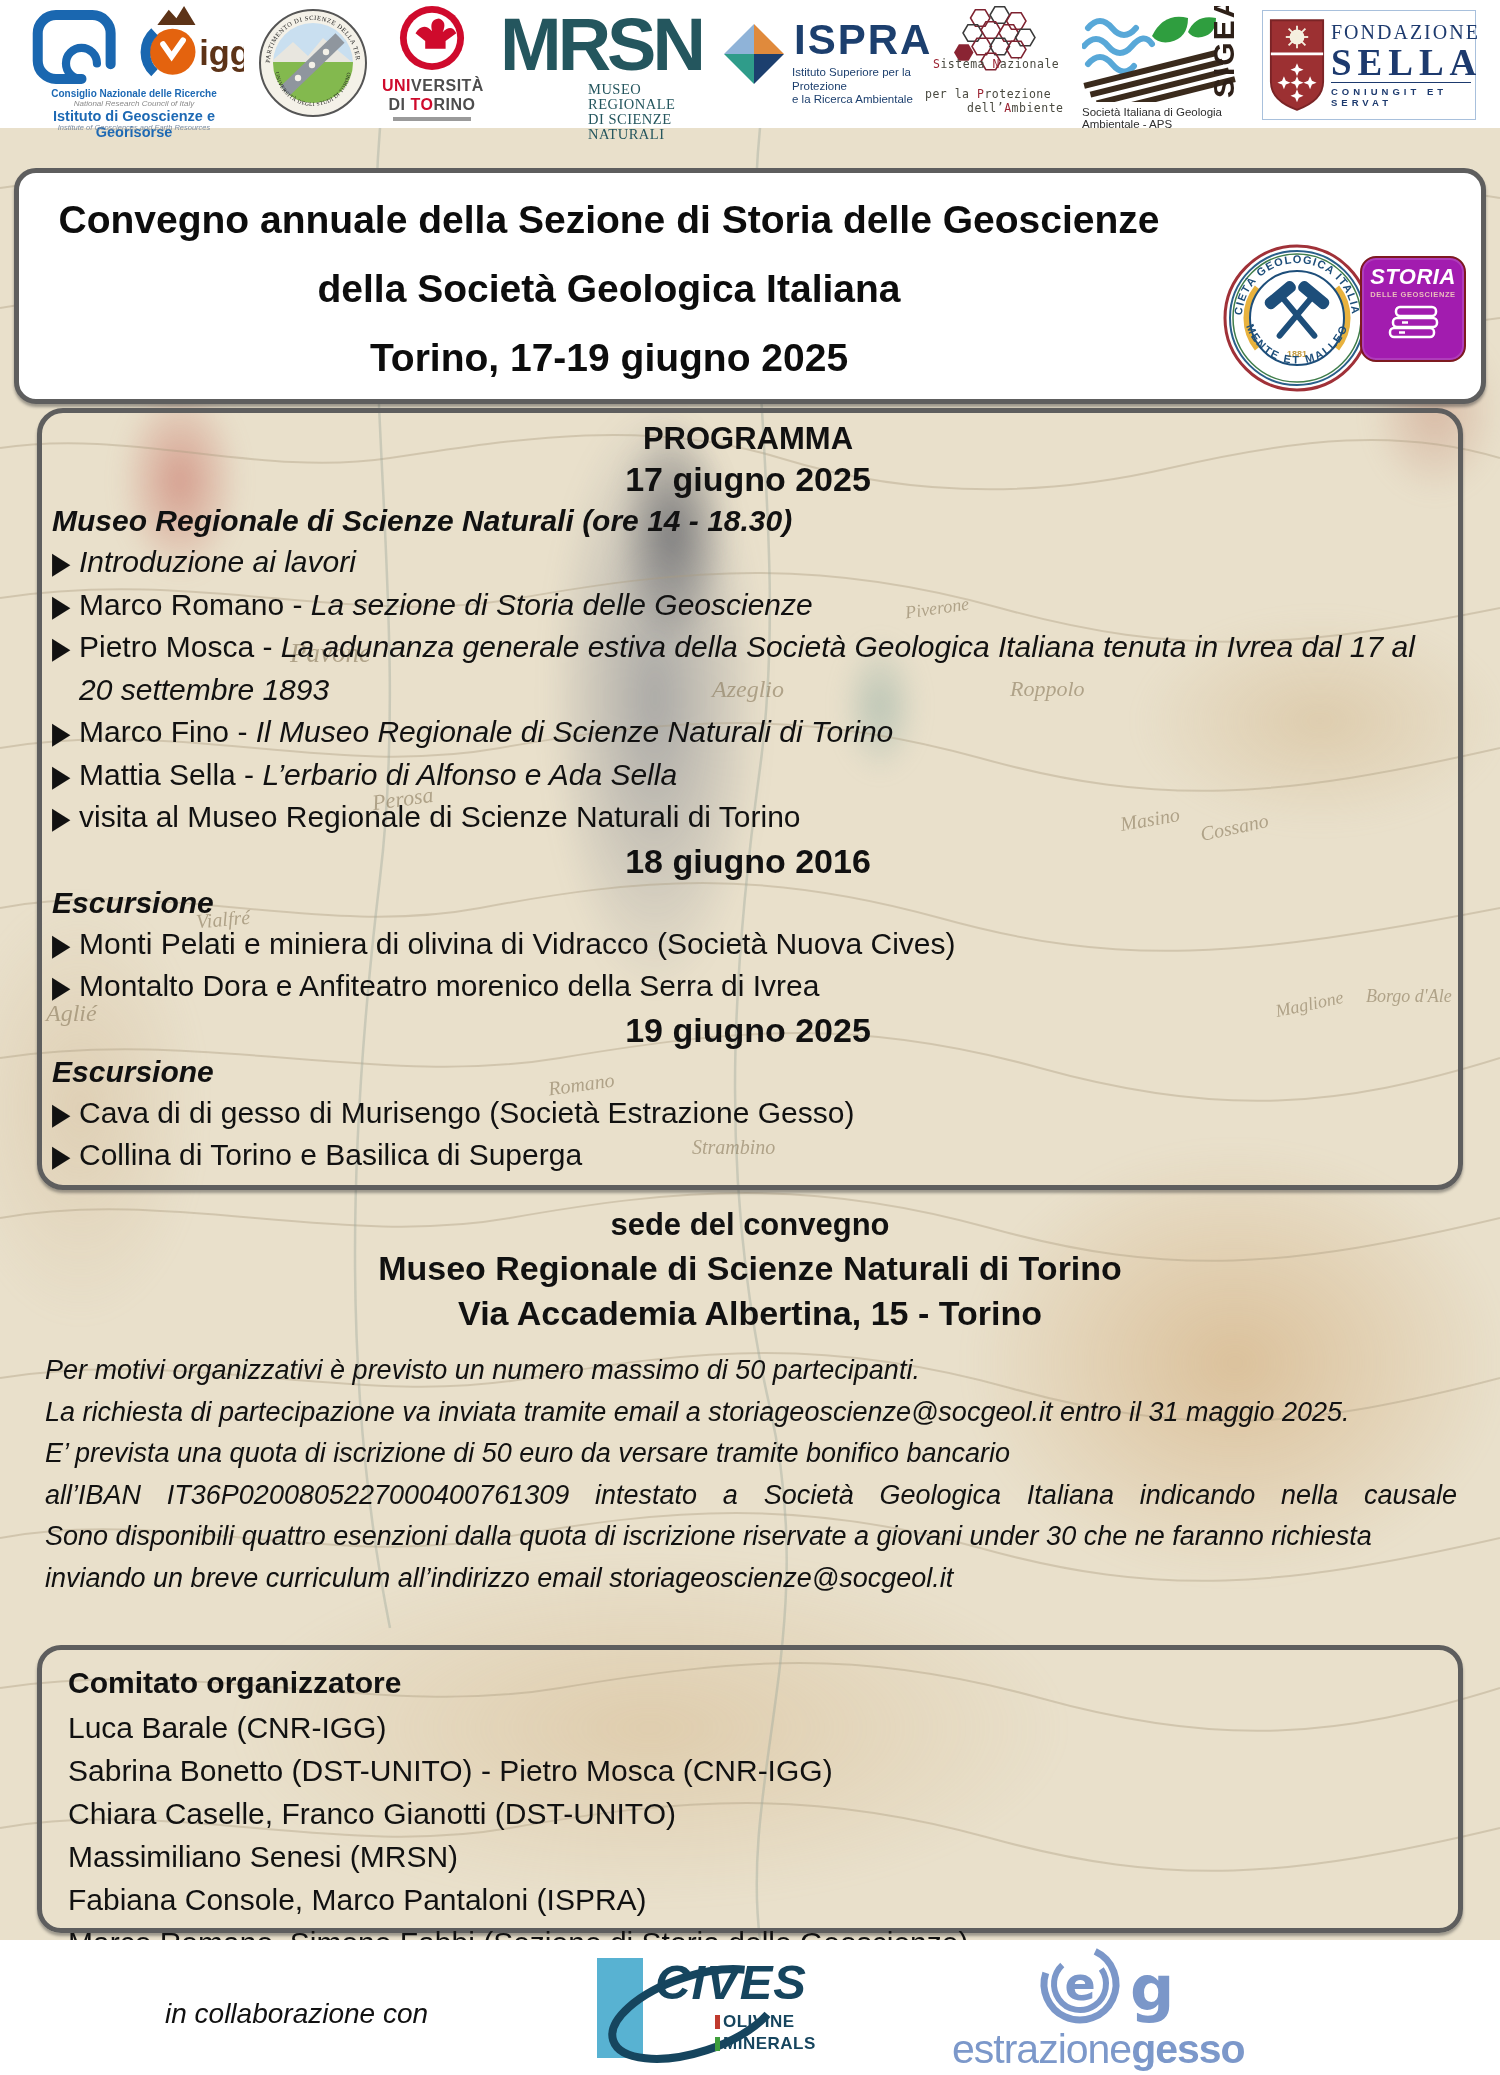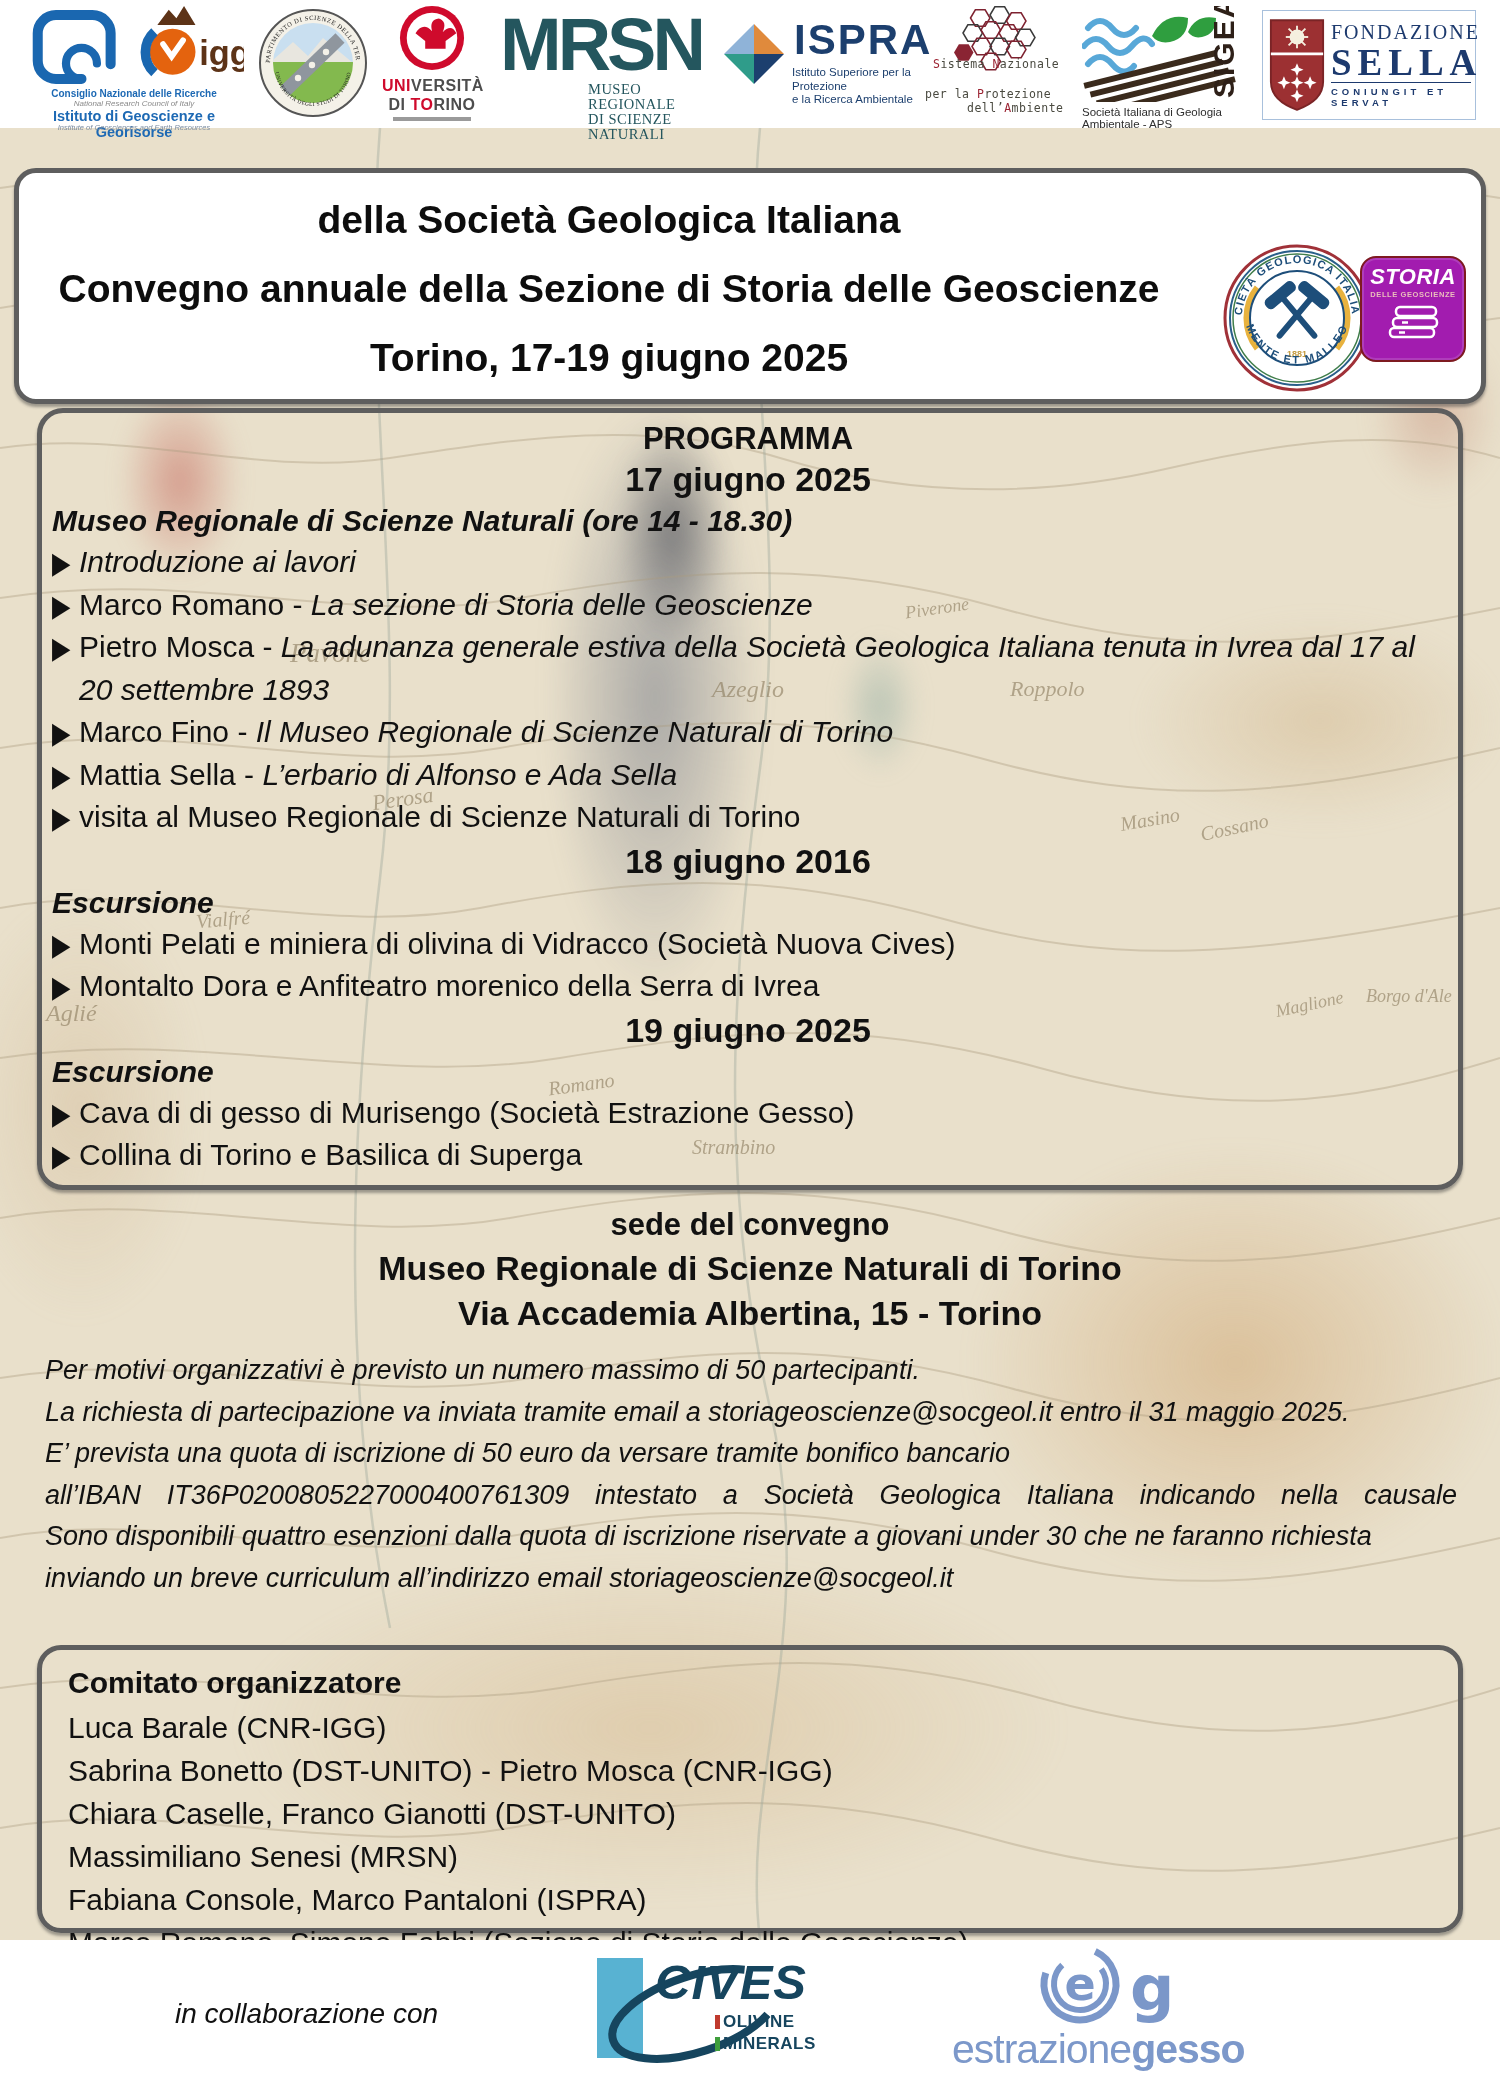--- a/index.html
+++ b/index.html
@@ -61,21 +61,21 @@
   .info-blk p{margin:0;font-style:italic;font-size:27px;line-height:41.5px;}
   .info-blk p.just{text-align:justify;text-align-last:justify;}
 
   .com-box{left:37px;top:1645px;width:1416px;height:278px;background:transparent;border-radius:24px;}
   .com-inner{padding:10px 0 0 26px;}
   .com-title{font-weight:bold;font-size:30px;line-height:46px;}
   .com-member{font-size:30px;line-height:43px;}
 
   
   .footer{position:absolute;left:0;top:1940px;width:1500px;height:135px;background:#fff;}
-  .collab{position:absolute;left:175px;top:58px;font-style:italic;font-size:28px;}
+  .collab{position:absolute;left:165px;top:58px;font-style:italic;font-size:28px;}
   .cives{position:absolute;left:595px;top:12px;width:235px;height:115px;}
   .cives-name{position:absolute;left:60px;top:2px;font-style:italic;font-weight:800;font-size:49px;
               letter-spacing:1px;color:#16455e;}
   .cives-sub{position:absolute;font-size:17px;font-weight:bold;color:#16455e;letter-spacing:.5px;}
   .tick{display:inline-block;width:5px;height:14px;margin-right:3px;vertical-align:-2px;}
   .eg-logo{position:absolute;left:1028px;top:2px;}
   .eg-text{position:absolute;left:952px;top:86px;font-size:41px;color:#7c98ca;letter-spacing:-1px;}
   .eg-text .b{font-weight:600;}
 
   .sgi-badge{position:absolute;left:1360px;top:256px;width:102px;height:102px;background:#a21caf;
@@ -280,22 +280,22 @@
       <div class="abs" style="left:68px;top:10px;width:140px;">
         <div class="sella-t1">FONDAZIONE</div>
         <div class="sella-t2">SELLA</div>
         <div class="sella-t3">CONIUNGIT ET SERVAT</div>
       </div>
     </div>
   </div>
 
   <div class="box title-box">
     <div class="title-text">
+      <div>Convegno annuale della Sezione di Storia delle Geoscienze</div>
       <div>della Società Geologica Italiana</div>
-      <div>Convegno annuale della Sezione di Storia delle Geoscienze</div>
       <div>Torino, 17-19 giugno 2025</div>
     </div>
   </div>
 
   <svg class="abs" style="left:1222px;top:243px;" width="150" height="150" viewBox="0 0 150 150">
     <defs>
       <path id="sgiTop" d="M20,75 A55,55 0 0 1 130,75"></path>
       <path id="sgiBot" d="M24,82 A53,53 0 0 0 126,82"></path>
     </defs>
     <circle cx="75" cy="75" r="72" fill="#ffffff" stroke="#a03138" stroke-width="3"></circle>

